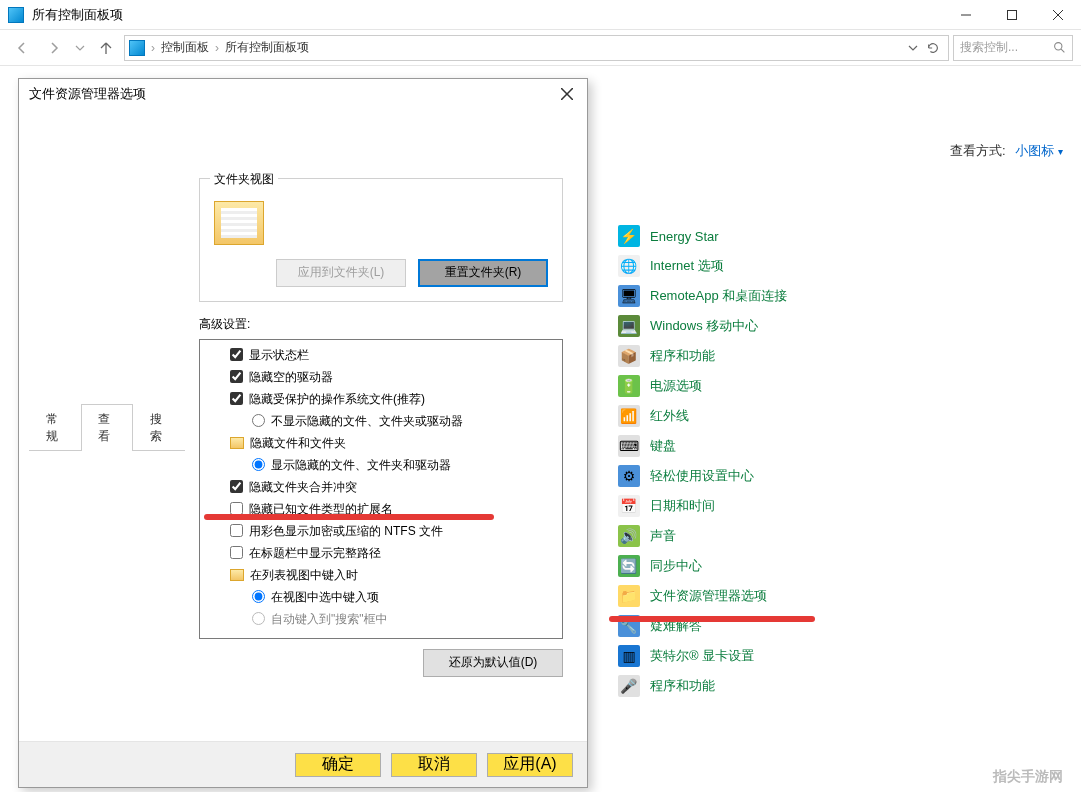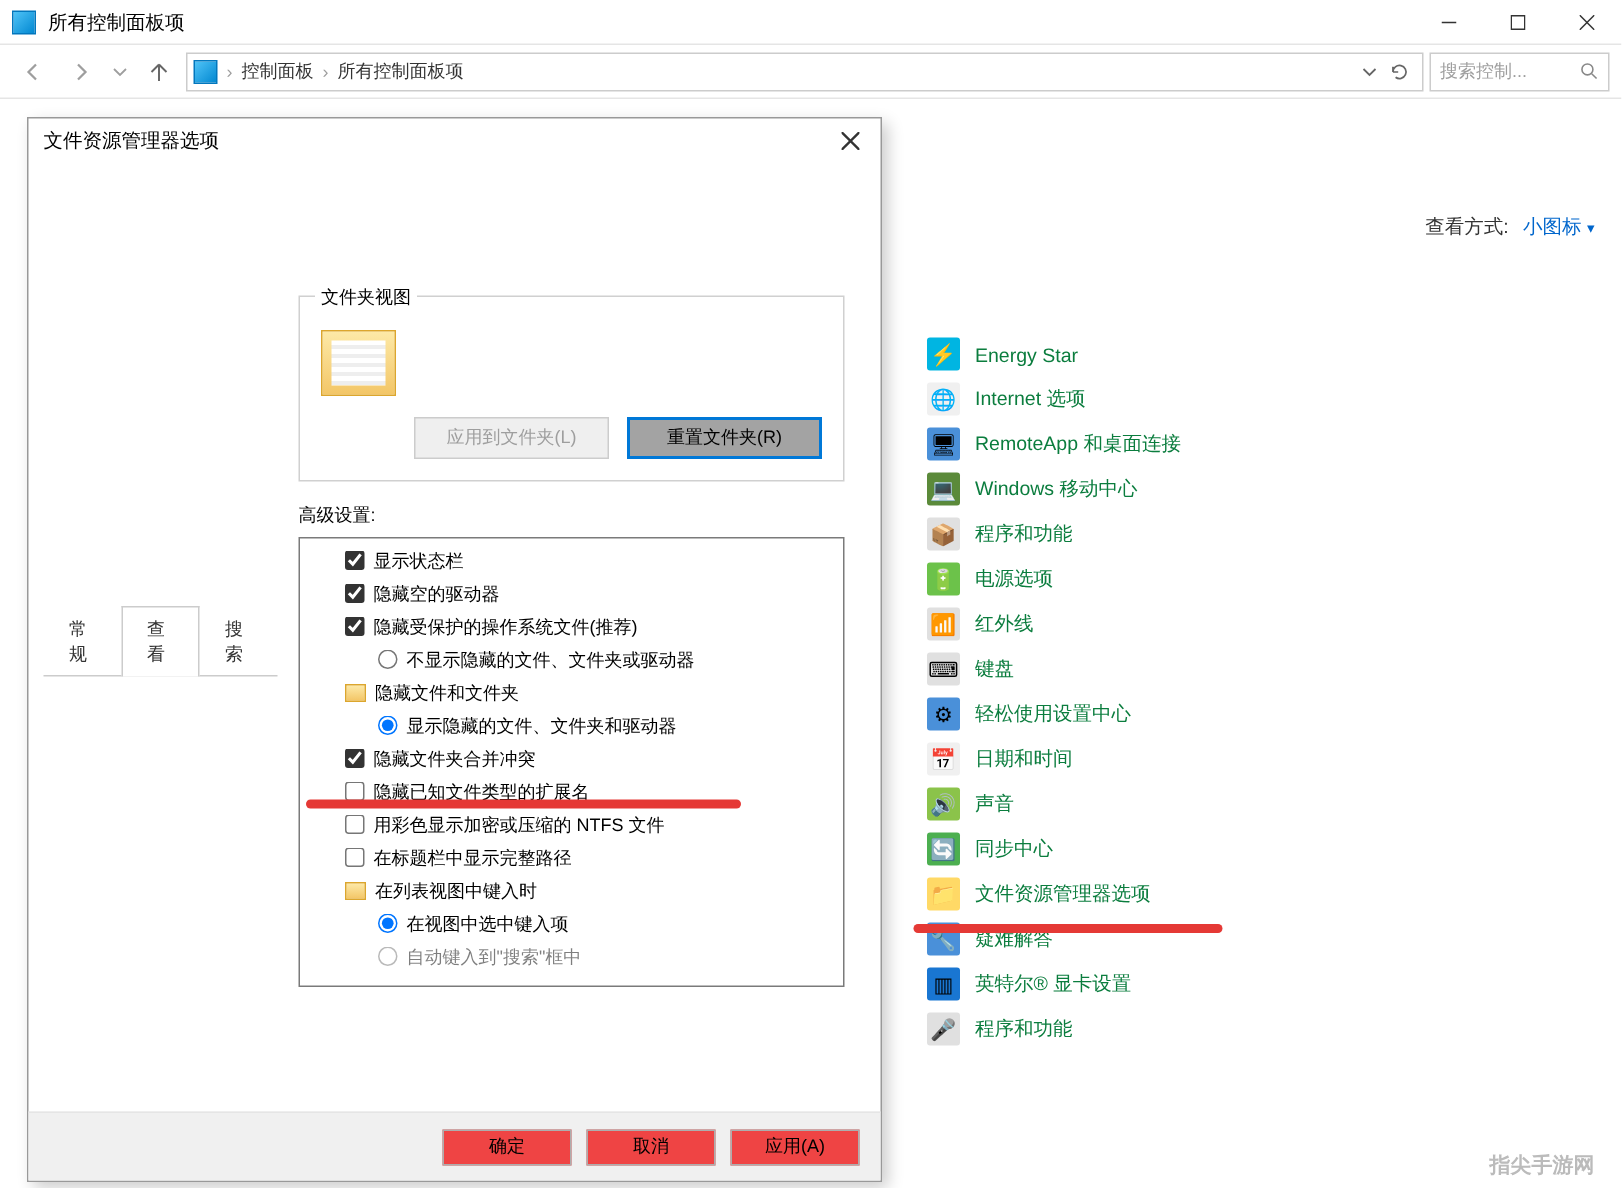--- a/index.html
+++ b/index.html
@@ -56,21 +56,21 @@
 .btn.disabled { color: #9e9e9e; border-color: #ccc; background:#efefef;}
 .adv-label { margin: 6px 0 6px 0; font-size: 12px; }
 .tree { border: 1px solid #7a7a7a; height: 300px; overflow: hidden; padding: 4px 16px; font-size: 12px; line-height: 22px; position: relative; }
 .tree-item { display: flex; align-items: center; padding-left: 14px; }
 .tree-item.l2 { padding-left: 36px; }
 .tree input[type=checkbox] { width: 13px; height: 13px; margin-right: 6px; accent-color: #333; }
 .tree input[type=radio] { width: 13px; height: 13px; margin-right: 6px; }
 .tree .folder-mini { width: 14px; height: 12px; background: linear-gradient(#fde9a7,#f3c667); border: 1px solid #dca62d; margin-right: 6px; }
 .restore { display: flex; justify-content: flex-end; margin-top: 10px; }
 .dlg-footer { height: 46px; border-top: 1px solid #e5e5e5; display: flex; align-items: center; justify-content: flex-end; gap: 10px; padding: 0 14px; background:#f0f0f0;}
-.dlg-btn { height: 24px; min-width: 86px; border: 1px solid #adadad; background: #ef4444; font-size: 12px; display: inline-flex; align-items: center; justify-content: center; }
+.dlg-btn { height: 24px; min-width: 86px; border: 1px solid #adadad; background: #fde047; font-size: 16px; display: inline-flex; align-items: center; justify-content: center; }
 
 .watermark { position:absolute; right:18px; bottom:6px; font-size:14px; color:#bbb; font-weight:bold;}
 .red-line { position:absolute; height:6px; background:#e53935; border-radius:3px;}
 </style>
 </head>
 <body>
 
 <div class="titlebar">
   <div class="app-icon"></div>
   <div class="title">所有控制面板项</div>
@@ -291,20 +291,23 @@
           </div>
         <div class="tree-item l2">
             <input type="radio" name="typing" checked="" style="">
             <span>在视图中选中键入项</span>
           </div>
         <div class="tree-item l2" style="opacity:0.5;">
             <input type="radio" name="typing" style="">
             <span>自动键入到"搜索"框中</span>
           </div>
       </div>
+      <div class="restore">
+        <div class="btn" style="min-width:140px;">还原为默认值(D)</div>
+      </div>
     </div>
   </div>
   <div class="dlg-footer">
     <div class="dlg-btn">确定</div>
     <div class="dlg-btn">取消</div>
     <div class="dlg-btn">应用(A)</div>
   </div>
 </div>
 
 <div class="watermark">指尖手游网</div>

